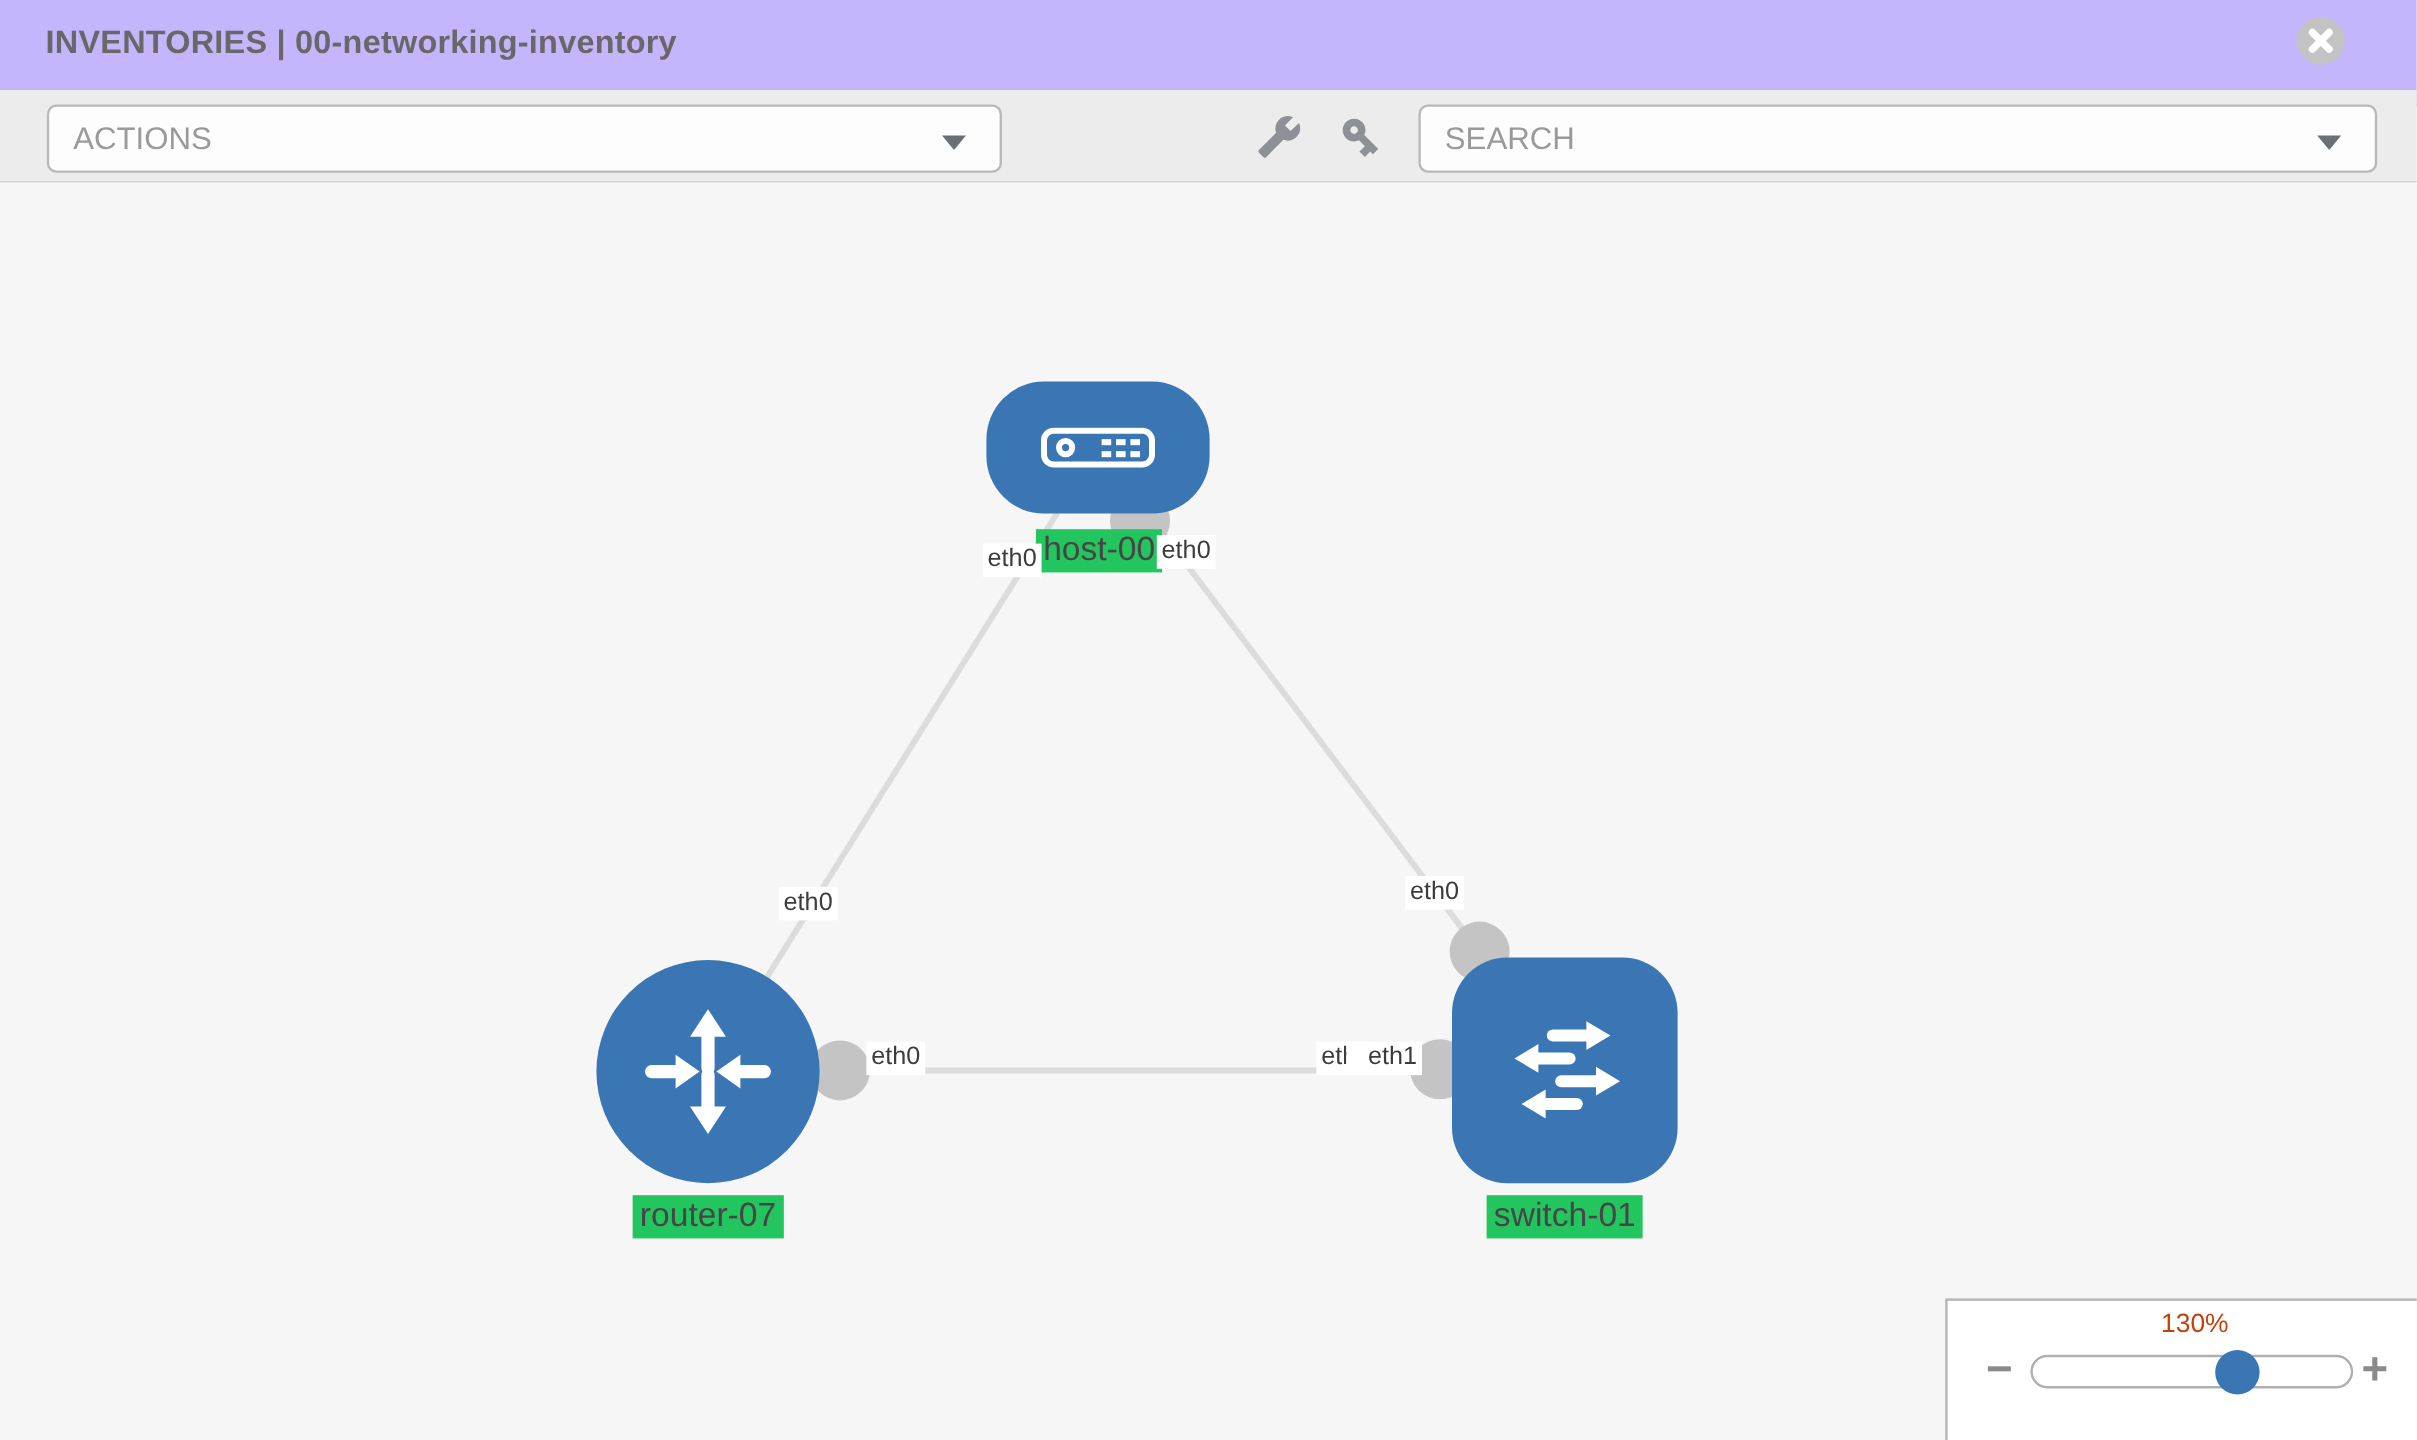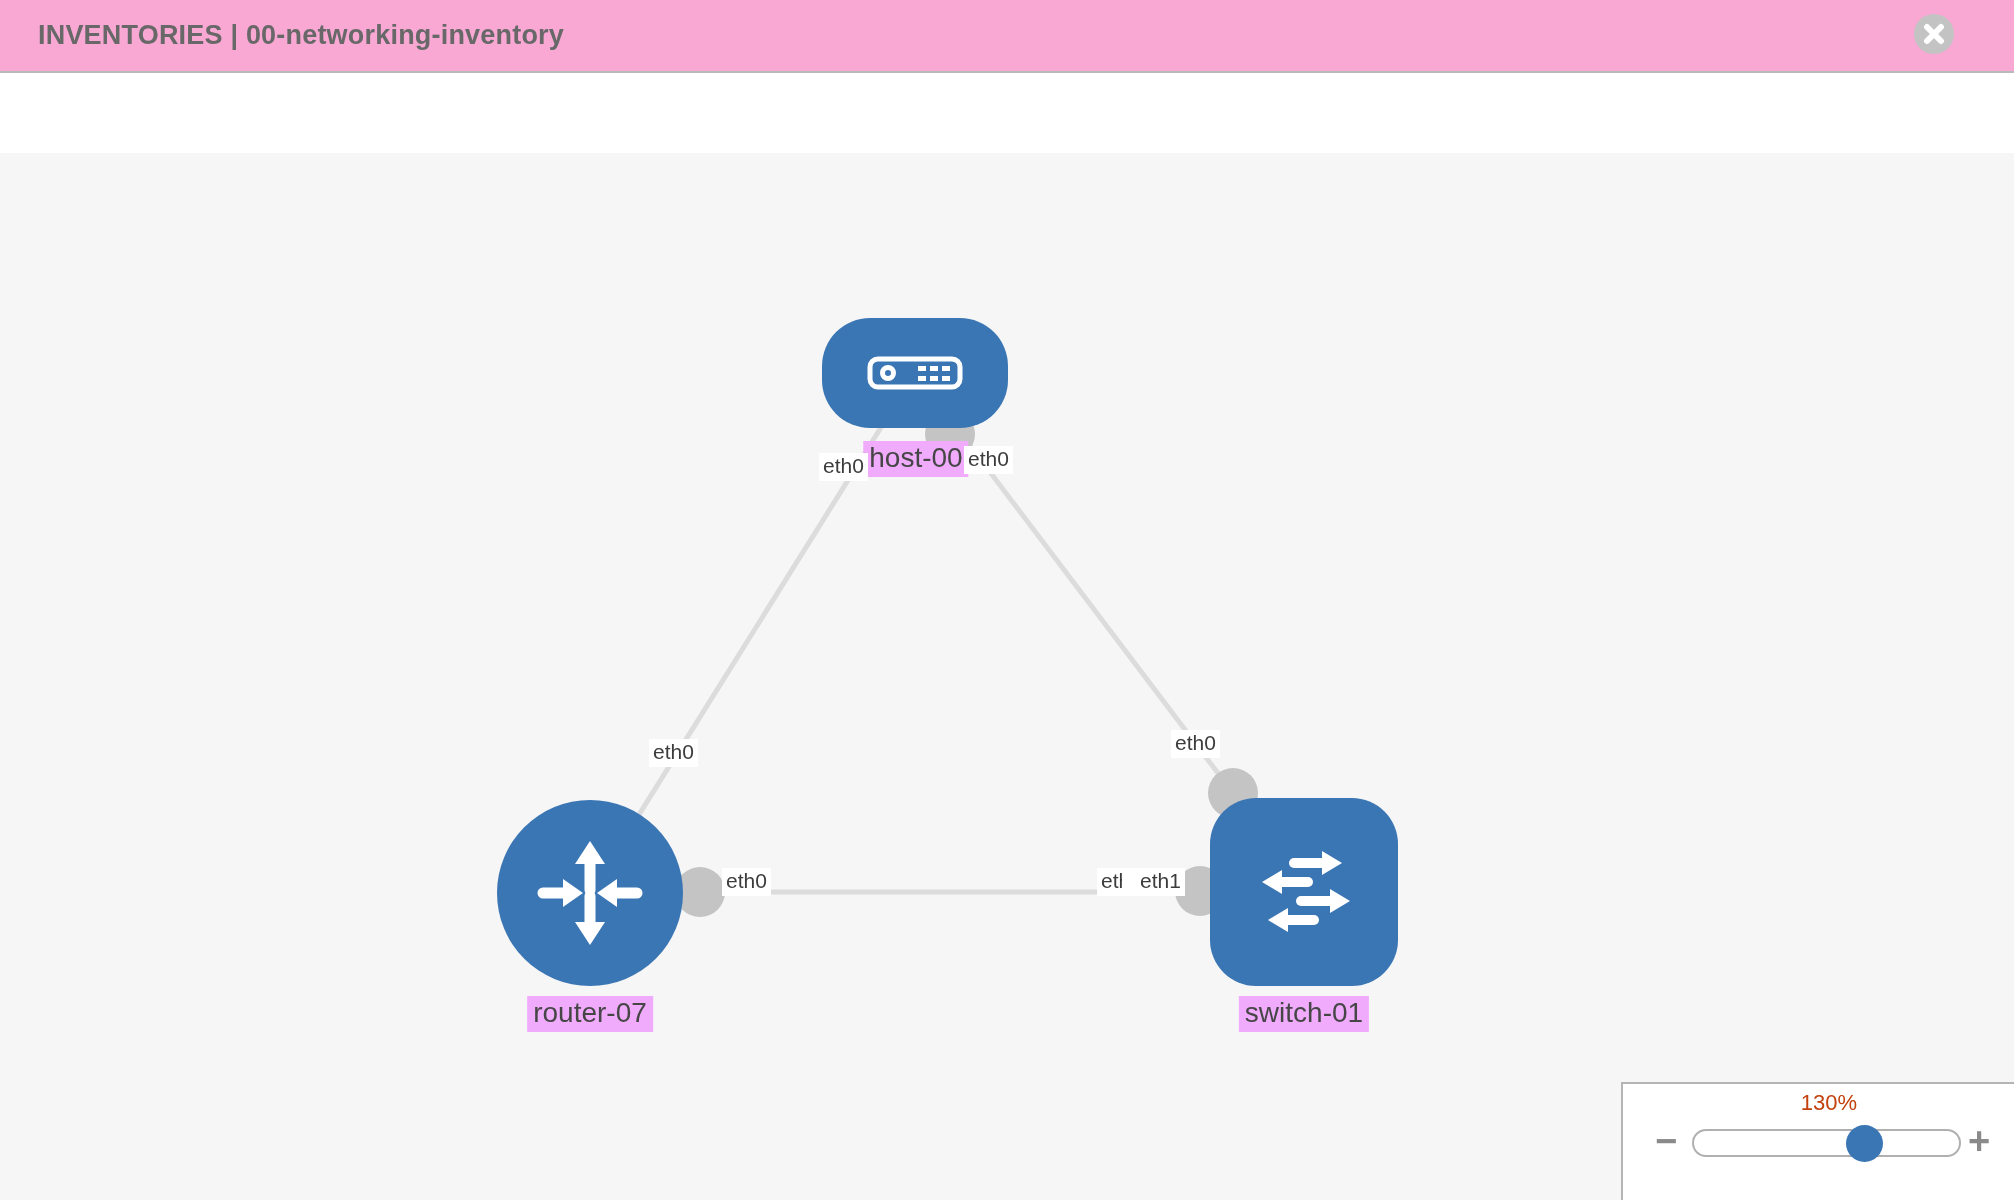--- a/index.html
+++ b/index.html
@@ -1,22 +1,22 @@
 <!DOCTYPE html>
 <html><head>
 <meta charset="utf-8">
 <style>
   * { margin:0; padding:0; box-sizing:border-box; }
   html,body { width:2014px; height:1200px; overflow:hidden; background:#fff;
     font-family:"Liberation Sans","DejaVu Sans",sans-serif; }
   .app { position:relative; width:2014px; height:1200px; }
 
   
-  .titlebar { position:absolute; left:0; top:0; width:2014px; height:73px;
-    background:#f9a8d4; border-bottom:2px solid #b9b9b9; }
+  .titlebar { position:absolute; left:0; top:0; width:2014px; height:89px;
+    background:#c4b5fd; border-bottom:2px solid #b9b9b9; }
   .page-title { position:absolute; left:38px; top:20px; font-size:27px; font-weight:bold;
     color:#686868; letter-spacing:.2px; }
   .close-btn { position:absolute; right:60px; top:14px; width:40px; height:40px;
     border-radius:50%; background:#c3c3c3; cursor:pointer; display:flex;
     align-items:center; justify-content:center; }
   .close-btn svg { display:block; }
 
   
   .toolbar { position:absolute; left:0; top:75px; width:2014px; height:77px;
     background:#ececec; border-bottom:1px solid #cfcfcf; }
@@ -38,21 +38,21 @@
   .canvas { position:absolute; left:0; top:153px; width:2014px; height:1047px;
     background:#f6f6f6; overflow:hidden; }
   .links-svg { position:absolute; left:0; top:0; z-index:1; }
 
   .node { position:absolute; z-index:3; background:#3b76b4; display:flex;
     align-items:center; justify-content:center; cursor:pointer; }
   .node-host   { left:822px; top:165px; width:186px; height:110px; border-radius:48px; }
   .node-router { left:497px; top:647px; width:186px; height:186px; border-radius:50%; }
   .node-switch { left:1210px; top:645px; width:188px; height:188px; border-radius:46px; }
 
-  .node-label { position:absolute; z-index:4; background:#f0abfc; color:#464646;
+  .node-label { position:absolute; z-index:4; background:#22c55e; color:#464646;
     font-size:28px; padding:1px 6px 3px 6px; white-space:nowrap;
     transform:translateX(-50%); }
   .label-host   { left:916px; top:288px; }
   .label-router { left:590px; top:843px; }
   .label-switch { left:1304px; top:843px; }
 
   .if-label { position:absolute; z-index:4; background:#ffffff; color:#3c3c3c;
     font-size:21px; padding:1px 4px 3px 4px; white-space:nowrap; }
   .if-l1-src { left:819px; top:300px; }
   .if-l2-src { left:964px; top:293px; }
@@ -83,20 +83,42 @@
 
   <div class="titlebar">
     <div class="page-title">INVENTORIES | 00-networking-inventory</div>
     <div class="close-btn">
       <svg width="22" height="22" viewBox="0 0 22 22">
         <path d="M4 4 L18 18 M18 4 L4 18" stroke="#ffffff" stroke-width="6" stroke-linecap="round"></path>
       </svg>
     </div>
   </div>
 
+  <div class="toolbar">
+    <div class="select-box actions-select">
+      <span class="sel-label">ACTIONS</span>
+      <span class="caret"></span>
+    </div>
+
+    <div class="tool-icon-btn wrench-btn">
+      <svg width="38" height="38" viewBox="0 0 24 24" style="transform:scaleX(-1)">
+        <path fill="#8d9096" d="M22.7 19l-9.1-9.1c.9-2.3.4-5-1.5-6.9-2-2-5-2.4-7.4-1.3L9 6 6 9 1.6 4.7C.4 7.1.9 10.1 2.9 12.1c1.9 1.9 4.6 2.4 6.9 1.5l9.1 9.1c.4.4 1 .4 1.4 0l2.3-2.3c.5-.4.5-1.1.1-1.4z"></path>
+      </svg>
+    </div>
+    <div class="tool-icon-btn key-btn">
+      <svg width="38" height="38" viewBox="0 0 24 24" style="transform:rotate(45deg)">
+        <path fill="#8d9096" d="M12.65 10C11.83 7.67 9.61 6 7 6c-3.31 0-6 2.69-6 6s2.69 6 6 6c2.61 0 4.83-1.67 5.65-4H17v4h4v-4h2v-4H12.65zM7 14c-1.1 0-2-.9-2-2s.9-2 2-2 2 .9 2 2-.9 2-2 2z"></path>
+      </svg>
+    </div>
+
+    <div class="select-box search-select">
+      <span class="sel-label">SEARCH</span>
+      <span class="caret"></span>
+    </div>
+  </div>
 
   <div class="canvas">
 
     <svg class="links-svg" width="2014" height="1047">
       <line x1="915" y1="220" x2="590" y2="740" stroke="#dcdcdc" stroke-width="5"></line>
       <line x1="915" y1="220" x2="1233" y2="640" stroke="#dcdcdc" stroke-width="5"></line>
       <line x1="590" y1="739" x2="1304" y2="739" stroke="#dcdcdc" stroke-width="5"></line>
       <circle cx="950" cy="281" r="25" fill="#c4c4c4"></circle>
       <circle cx="700" cy="739" r="25" fill="#c4c4c4"></circle>
       <circle cx="1233" cy="640" r="25" fill="#c4c4c4"></circle>

